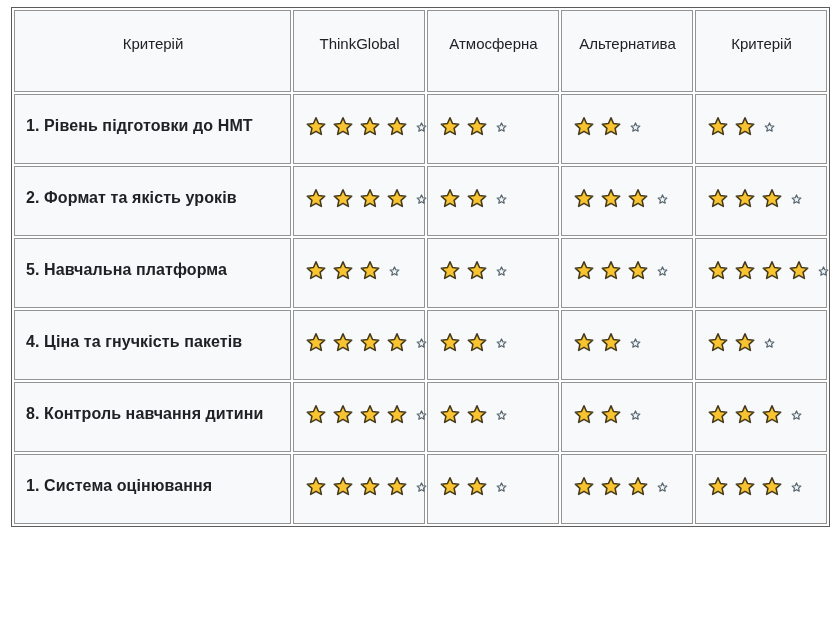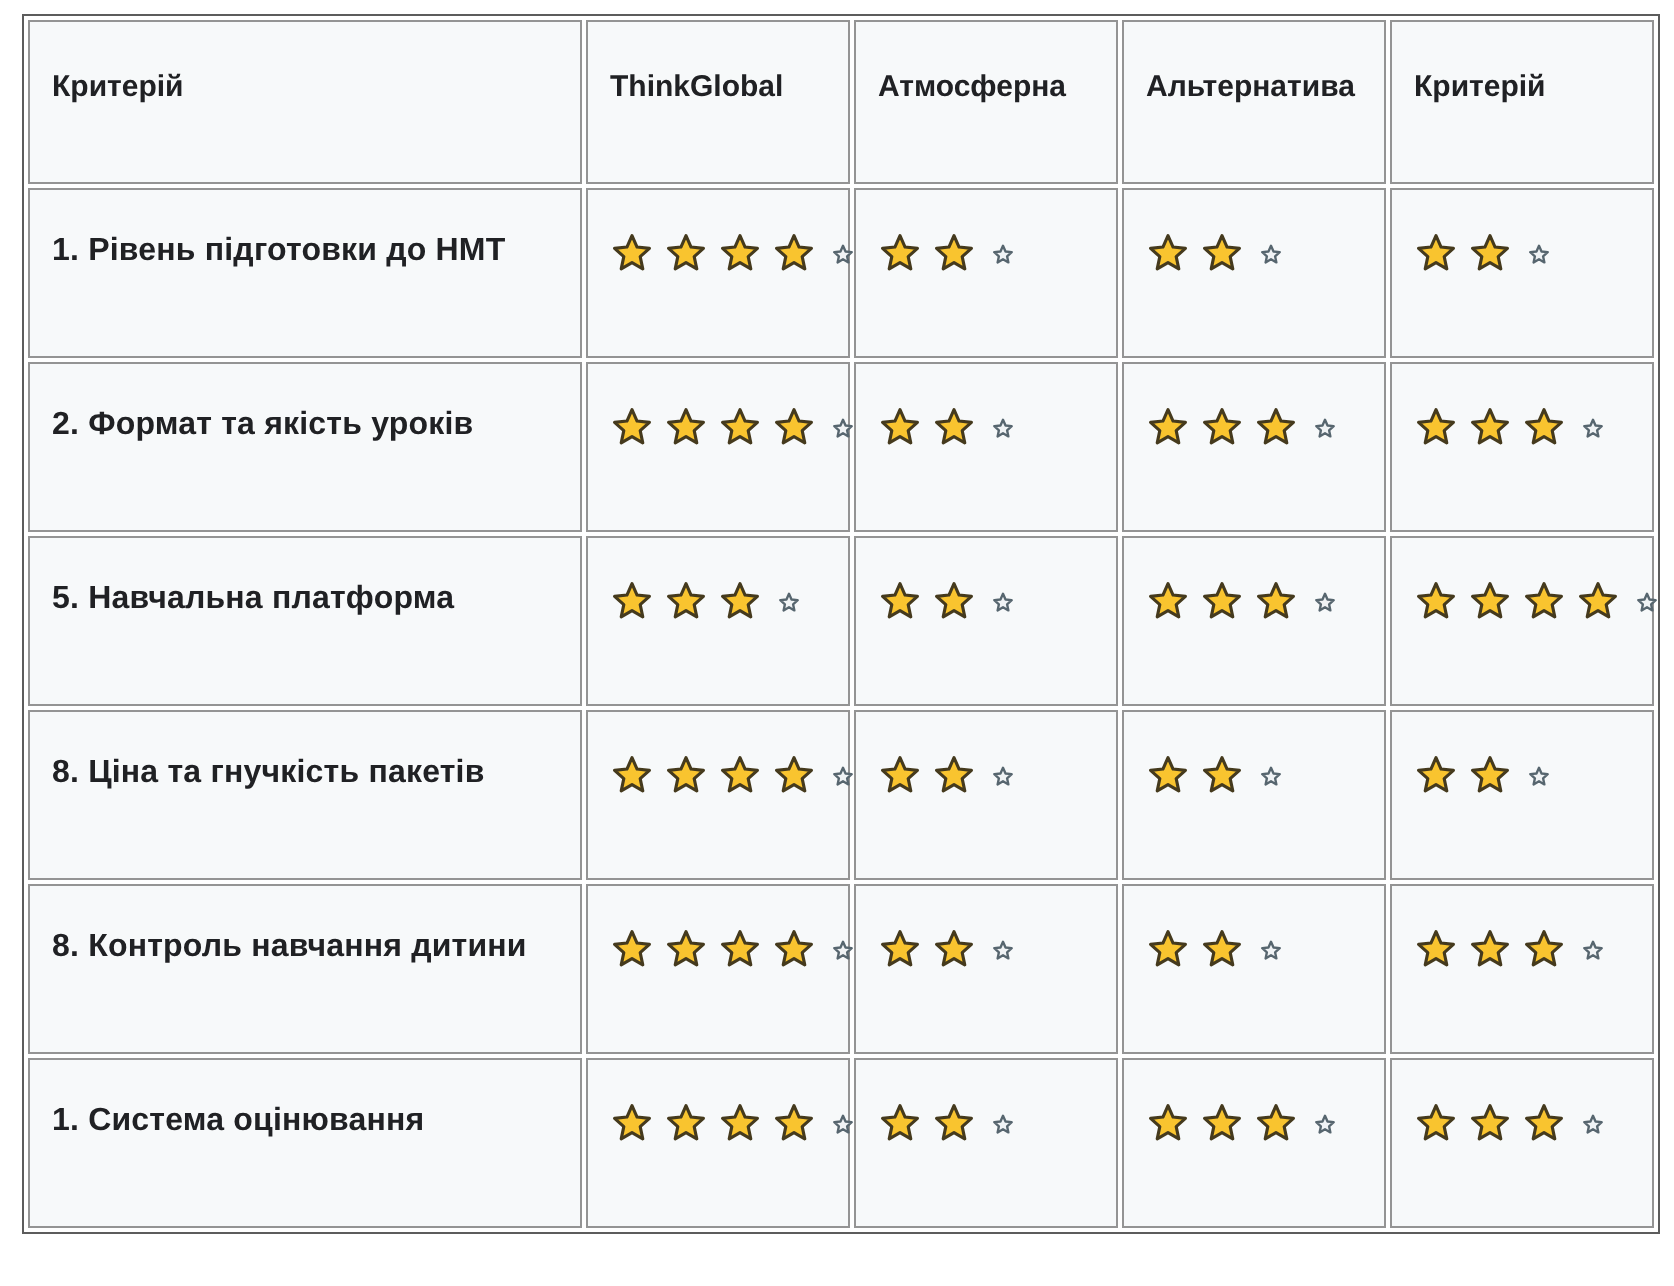--- a/index.html
+++ b/index.html
@@ -20,26 +20,27 @@
   }
   table.cmp th, table.cmp td {
     border: 1px solid #949494;
     background: #f7f9fa;
     vertical-align: top;
     text-align: left;
     padding: 22px 10px 12px 11px;
     color: #202124;
   }
   table.cmp th {
-    font-weight: 700;
+    font-weight: 400;
     font-size: 15px;
     height: 82px;
     padding-top: 24px;
-  }
-  table.cmp td { height: 85px; }
+    text-align: center;
+  }
+  table.cmp td { height: 70px; }
   td.crit {
     font-weight: 700;
     font-size: 16px;
     letter-spacing: 0.1px;
   }
   .stars {
     display: flex;
     align-items: center;
     gap: 5px;
     margin-top: -2px;
@@ -261,21 +262,21 @@
               <svg class="big" viewBox="0 0 24 24">
                 <polygon points="12,2 14.76,8.2 21.51,8.91 16.47,13.45 17.88,20.09 12,16.7 6.12,20.09 7.53,13.45 2.49,8.91 9.24,8.2" fill="#F9C42F" stroke="#453a1d" stroke-width="1.7" stroke-linejoin="round"></polygon>
               </svg>
               <svg class="small" viewBox="0 0 24 24">
                 <polygon points="12,2 14.76,8.2 21.51,8.91 16.47,13.45 17.88,20.09 12,16.7 6.12,20.09 7.53,13.45 2.49,8.91 9.24,8.2" fill="#f0f3f5" stroke="#57666f" stroke-width="2.6" stroke-linejoin="round"></polygon>
               </svg>
             </div>
           </td>
       </tr>
       <tr>
-        <td class="crit">8. Ціна та гнучкість пакетів</td>
+        <td class="crit">4. Ціна та гнучкість пакетів</td>
         <td>
             <div class="stars">
               <svg class="big" viewBox="0 0 24 24">
                 <polygon points="12,2 14.76,8.2 21.51,8.91 16.47,13.45 17.88,20.09 12,16.7 6.12,20.09 7.53,13.45 2.49,8.91 9.24,8.2" fill="#F9C42F" stroke="#453a1d" stroke-width="1.7" stroke-linejoin="round"></polygon>
               </svg>
               <svg class="big" viewBox="0 0 24 24">
                 <polygon points="12,2 14.76,8.2 21.51,8.91 16.47,13.45 17.88,20.09 12,16.7 6.12,20.09 7.53,13.45 2.49,8.91 9.24,8.2" fill="#F9C42F" stroke="#453a1d" stroke-width="1.7" stroke-linejoin="round"></polygon>
               </svg>
               <svg class="big" viewBox="0 0 24 24">
                 <polygon points="12,2 14.76,8.2 21.51,8.91 16.47,13.45 17.88,20.09 12,16.7 6.12,20.09 7.53,13.45 2.49,8.91 9.24,8.2" fill="#F9C42F" stroke="#453a1d" stroke-width="1.7" stroke-linejoin="round"></polygon>

